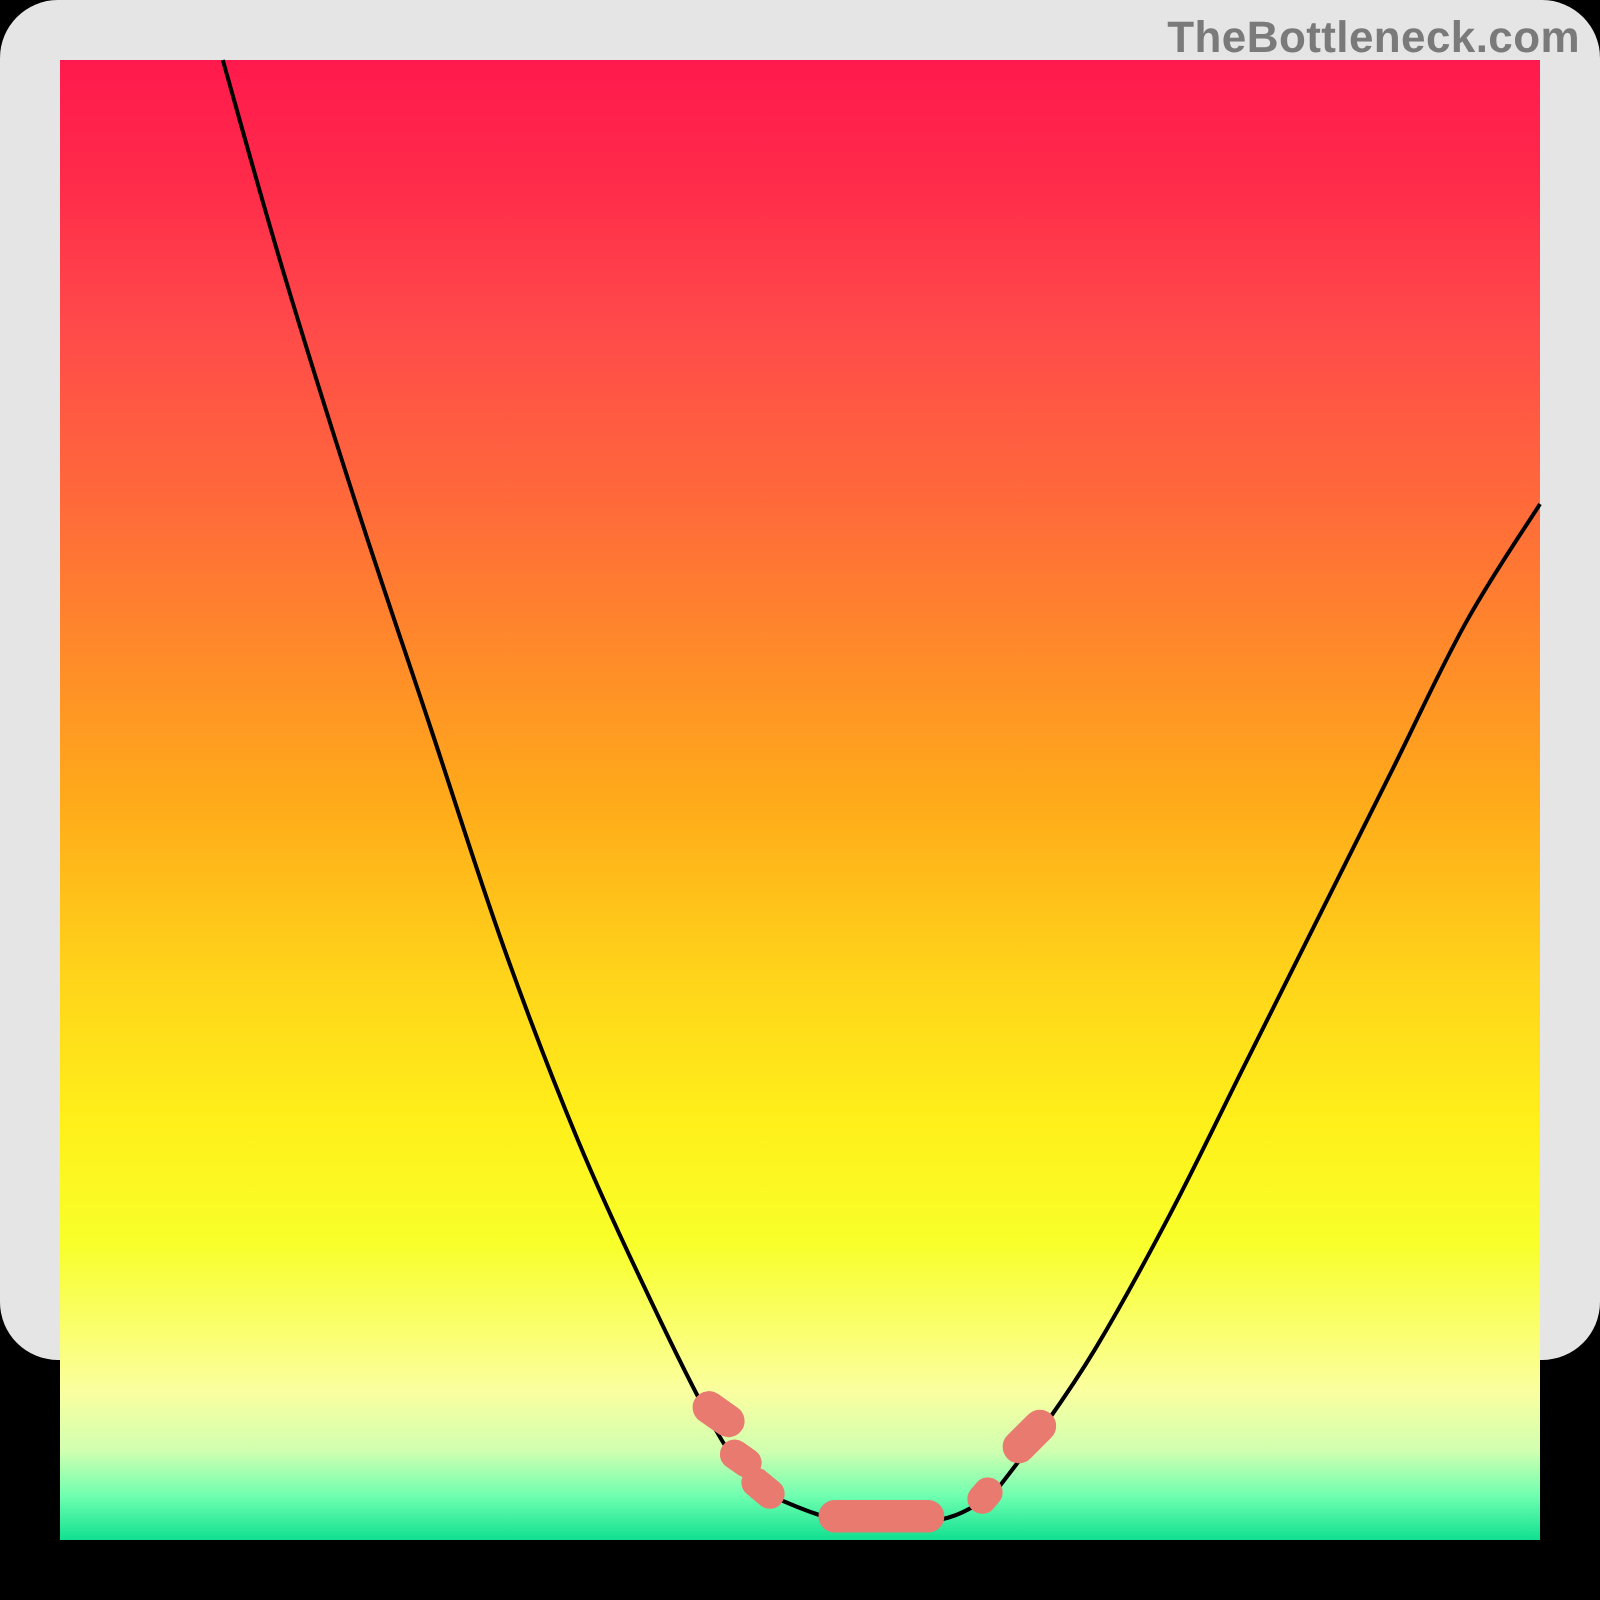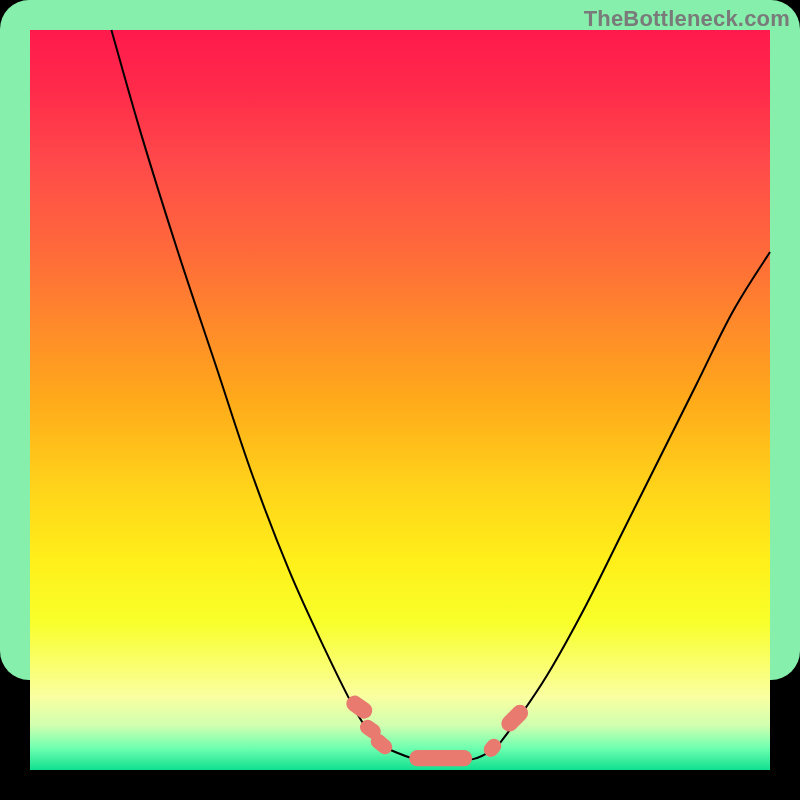--- a/index.html
+++ b/index.html
@@ -1,21 +1,21 @@
 <!DOCTYPE html>
 <html><head>
 <meta charset="utf-8">
 <style>
   * { margin: 0; padding: 0; box-sizing: border-box; }
   html, body { width: 800px; height: 800px; overflow: hidden; background: #000; }
   .frame {
     position: relative;
     width: 800px;
     height: 680px;
-    background: #86efac;
+    background: #e5e5e5;
     border-radius: 29px;
   }
   .plot-area {
     position: absolute;
     left: 30px;
     top: 30px;
     width: 740px;
     height: 740px;
     background: linear-gradient(to bottom,
       #ff1a4d 0%,

